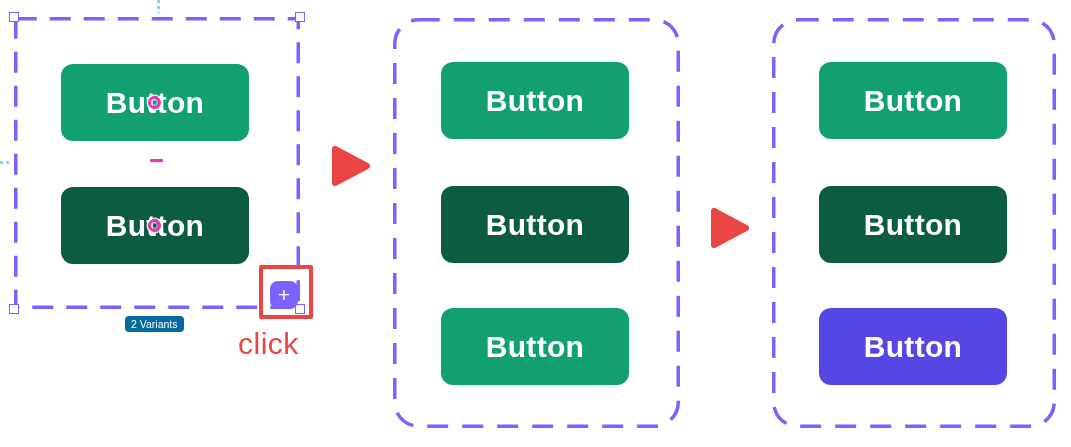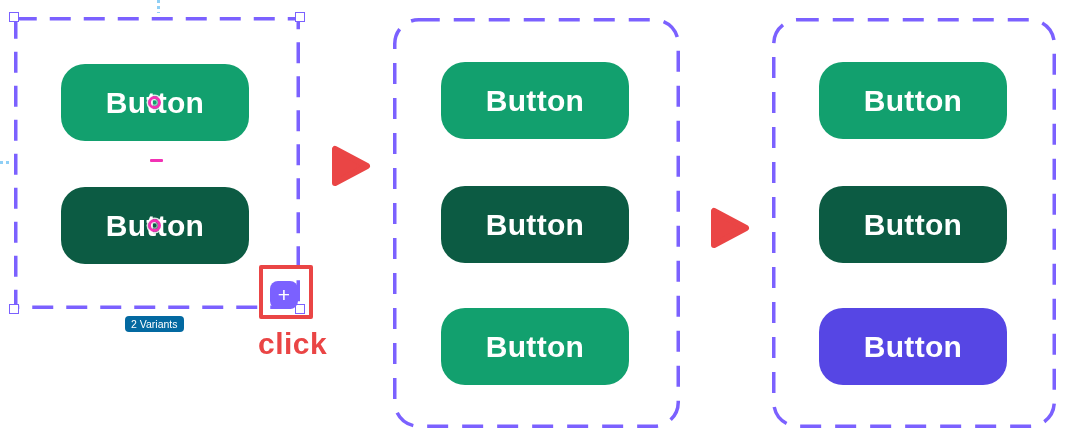--- a/index.html
+++ b/index.html
@@ -15,21 +15,21 @@
   .guide-v {
     position:absolute; left:157px; top:0; width:3px; height:13px;
     background-image:repeating-linear-gradient(to bottom,#8FCFF5 0 3px,transparent 3px 6px);
   }
   .guide-h {
     position:absolute; left:0; top:161px; width:11px; height:3px;
     background-image:repeating-linear-gradient(to right,#8FCFF5 0 3px,transparent 3px 6px);
   }
 
   .btn {
-    position:absolute; width:188px; height:77px; border-radius:24px;
+    position:absolute; width:188px; height:77px; border-radius:12px;
     display:flex; align-items:center; justify-content:center;
     color:#ffffff; font-size:30px; font-weight:bold; letter-spacing:.3px;
     cursor:default; z-index:2;
   }
 
   .handle {
     position:absolute; width:10px; height:10px; background:#ffffff;
     border:1.6px solid #7B61FF; transform:translate(-50%,-50%); z-index:6;
   }
   .handle.tl { left:0; top:0; }
@@ -59,21 +59,21 @@
   }
 
   .add-btn {
     position:absolute; left:256px; top:264px; width:28px; height:28px;
     border:none; border-radius:8px; color:#ffffff; z-index:6;
     display:flex; align-items:center; justify-content:center; cursor:pointer;
   }
   .add-btn .plus { font-size:21px; line-height:21px; font-weight:normal; margin-top:-2px; }
 
   .click-label {
-    position:absolute; left:244px; top:310px; font-size:30px; font-weight:bold;
+    position:absolute; left:224px; top:310px; font-size:30px; font-weight:normal;
     letter-spacing:.5px; z-index:7; white-space:nowrap;
   }
 
   .arrow { position:absolute; width:40px; height:44px; z-index:1; }
   .arrow.a1 { left:331px; top:144px; }
   .arrow.a2 { left:710px; top:206px; }
 </style>
 </head>
 <body>
 

